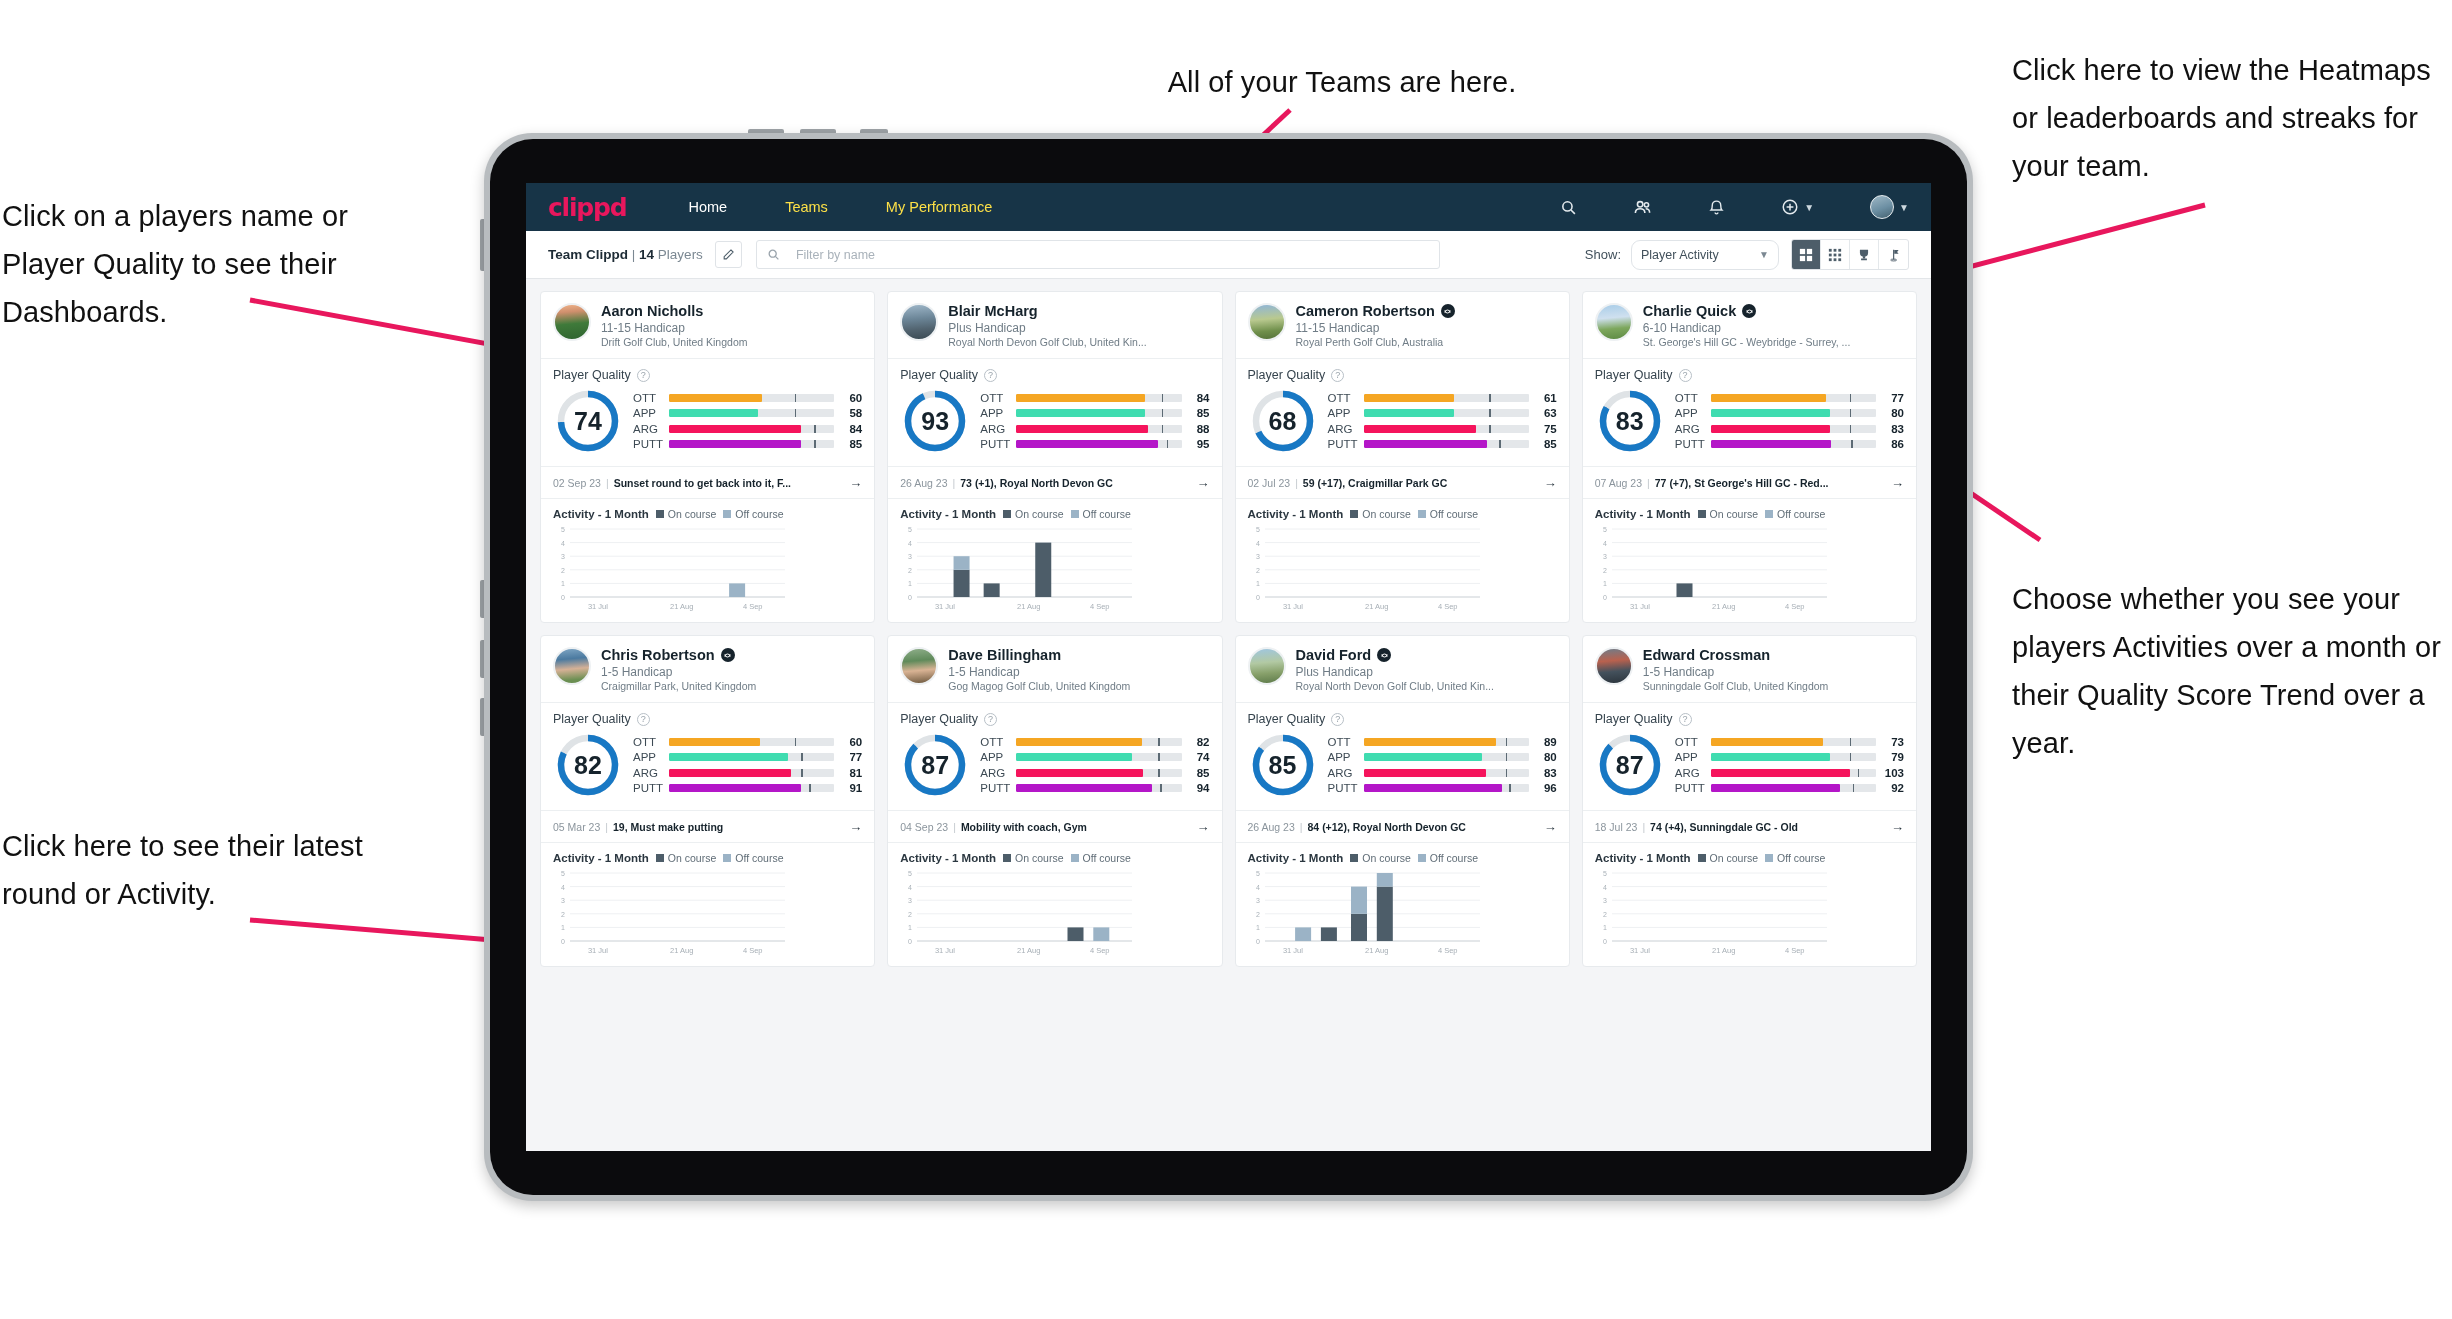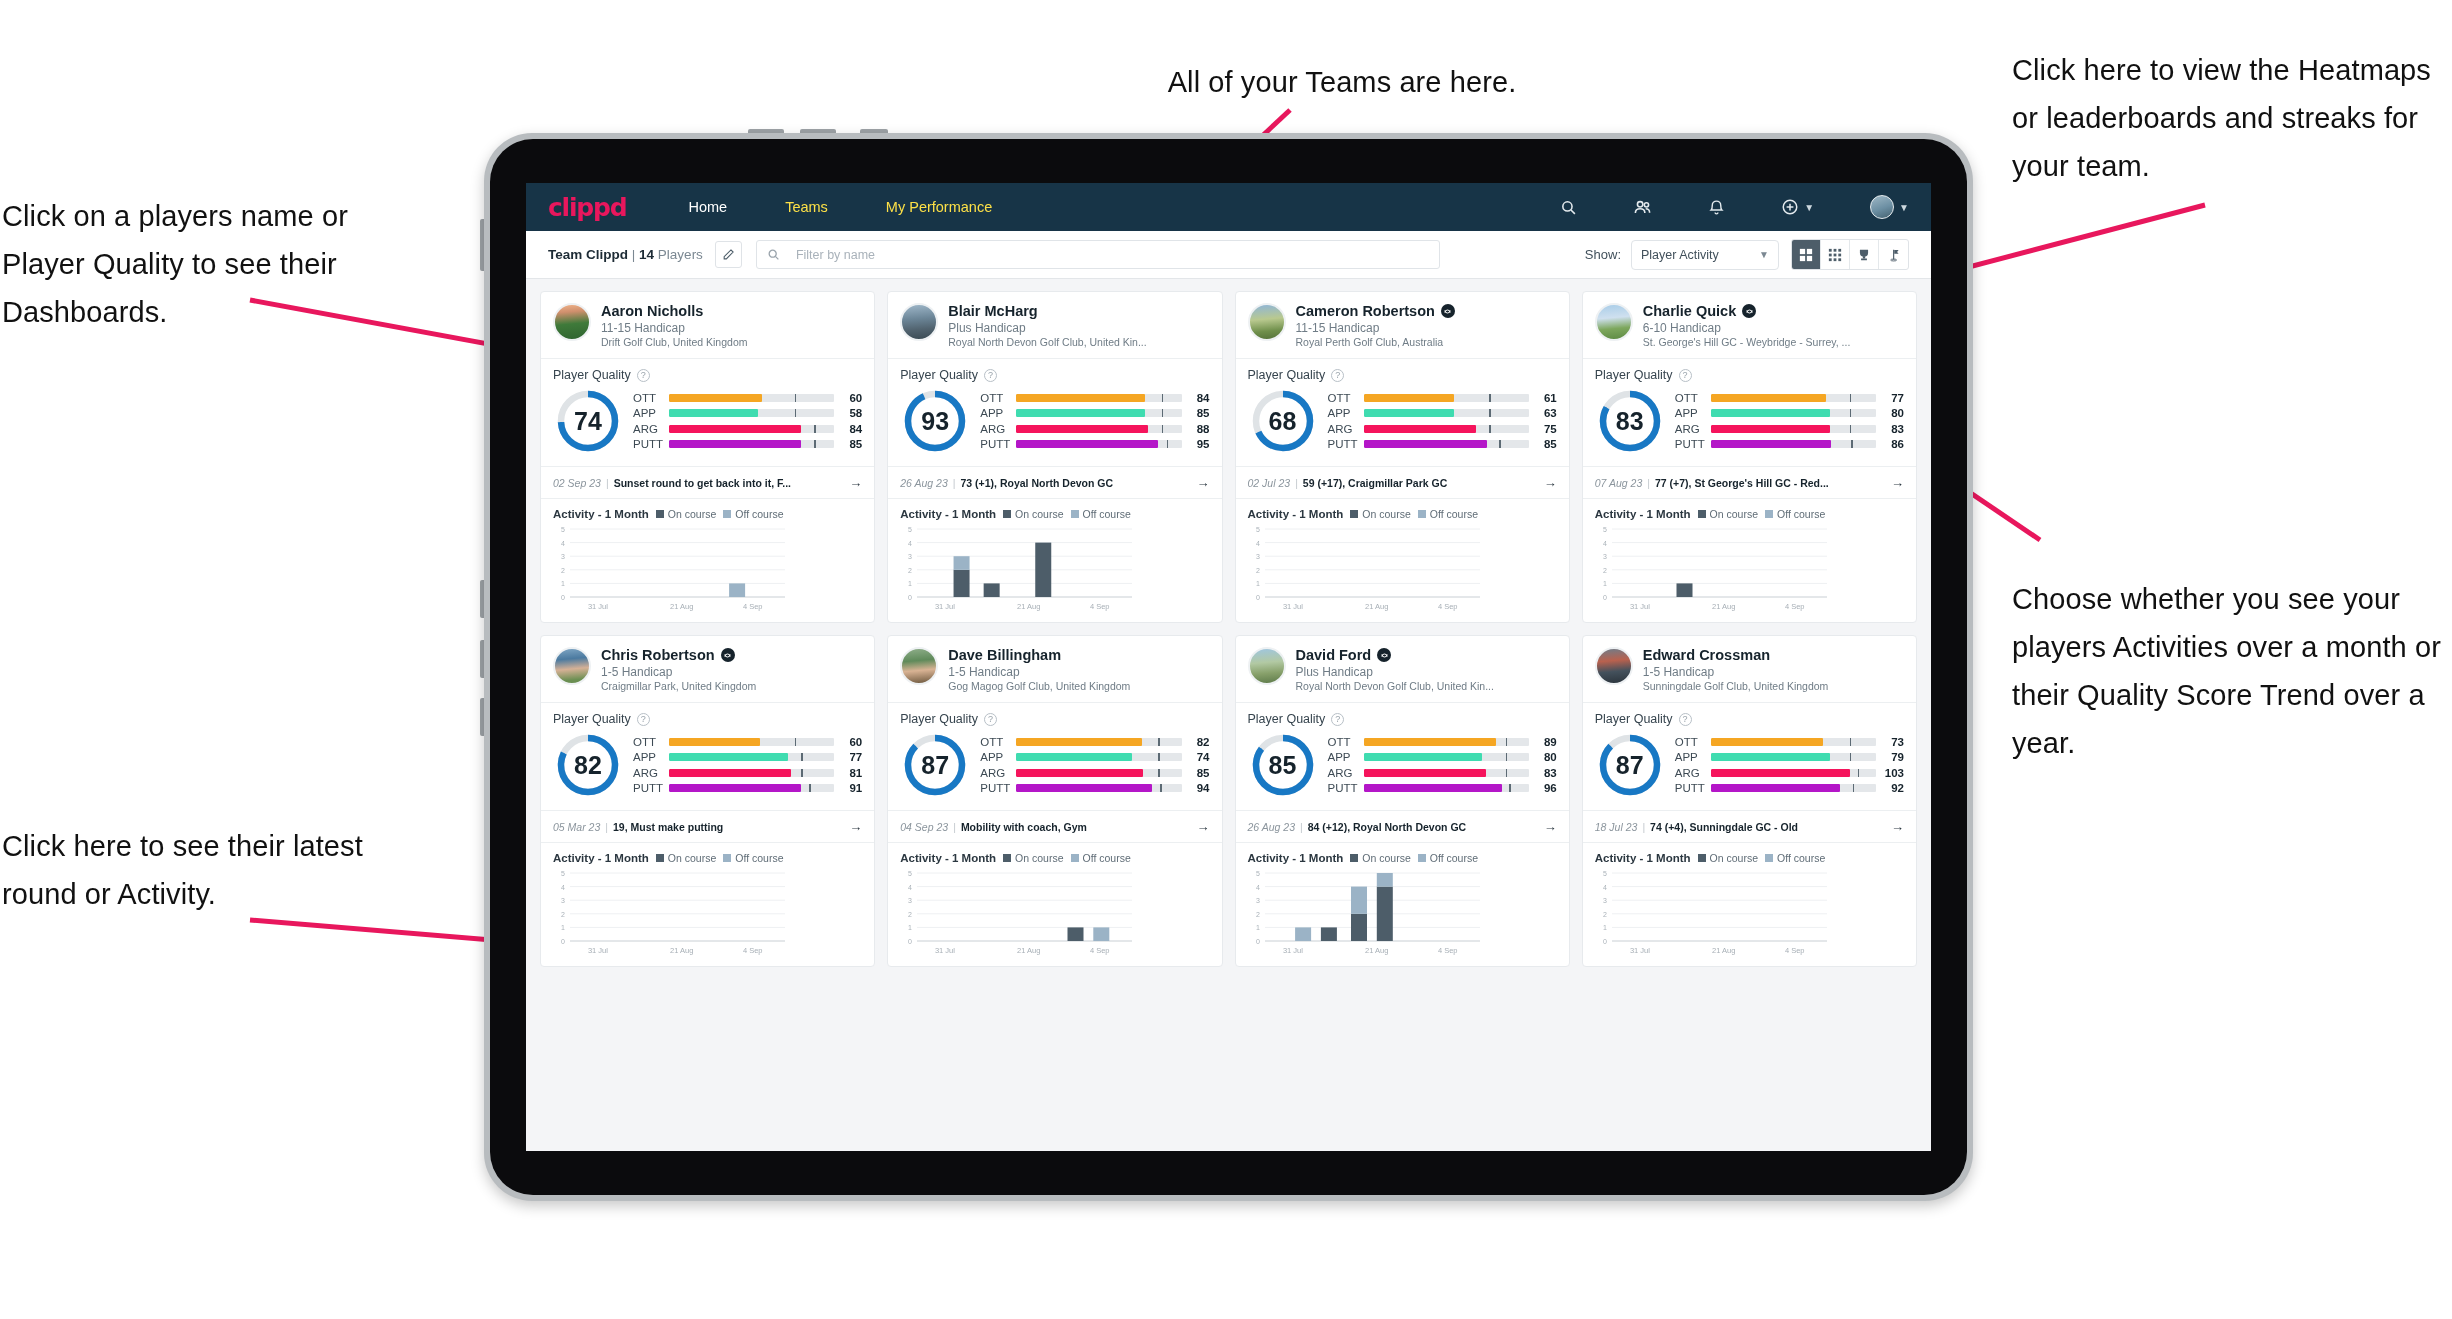--- a/index.html
+++ b/index.html
@@ -127,21 +127,21 @@
   }
   .filter-wrap {
     margin-left: 14px; flex: 1; max-width: 684px;
     height: 29px; border: 1px solid #e0e4e8; border-radius: 3px;
     display: flex; align-items: center; padding: 0 10px; background: #fff;
   }
   .filter-ph { font-size: 12.5px; color: #a9b2ba; margin-left: 16px; }
   .show-label { margin-left: auto; font-size: 13px; color: #41505b; }
   .select-box {
     margin-left: 10px; width: 148px; height: 30px;
-    border: 1px solid #e0e4e8; border-radius: 4px; background:#fff;
+    border: 1px solid #e0e4e8; border-radius: 9px; background:#fff;
     display: flex; align-items: center; padding: 0 9px;
     font-size: 12.5px; color: #41505b;
   }
   .select-box .chev2 { margin-left: auto; font-size: 10px; color:#7b8892; }
   .seg {
     margin-left: 12px; display: flex;
     border: 1px solid #dfe3e7; border-radius: 3px; overflow: hidden; background:#fff;
   }
   .seg-btn {
     width: 29px; height: 29px; display:flex; align-items:center; justify-content:center;
@@ -208,21 +208,21 @@
     position:relative; margin: 0 2px 0 2px; overflow:hidden;
   }
   .mfill { position:absolute; left:0; top:0; bottom:0; border-radius:1px; }
   .mtick { position:absolute; top:-1px; bottom:-1px; width:1.6px; background:#5c6a74; }
   .mval { width: 26px; text-align:right; font-size: 11.5px; font-weight:bold; color:#16232c; }
 
   .latest {
     display:flex; align-items:center; padding: 8px 12px;
     border-top: 1px solid #eceff1; border-bottom: 1px solid #eceff1;
   }
-  .latest-date { font-size: 10.5px; color:#8b959d; white-space:nowrap;font-style:italic; }
+  .latest-date { font-size: 10.5px; color:#8b959d; white-space:nowrap; }
   .latest-pipe { font-size: 10.5px; color:#c3c9ce; margin: 0 5px; }
   .latest-txt {
     font-size: 10.5px; font-weight:bold; color:#16232c;
     white-space:nowrap; overflow:hidden; text-overflow:ellipsis; flex:1;
   }
   .latest-arrow { font-size: 13px; color:#2b3740; margin-left: 8px; }
 
   .act-head { display:flex; align-items:center; padding: 9px 12px 3px; gap:7px; }
   .act-title { font-size: 11.5px; font-weight:bold; color:#2b3740; white-space:nowrap; }
   .lg { display:flex; align-items:center; gap:4px; }

